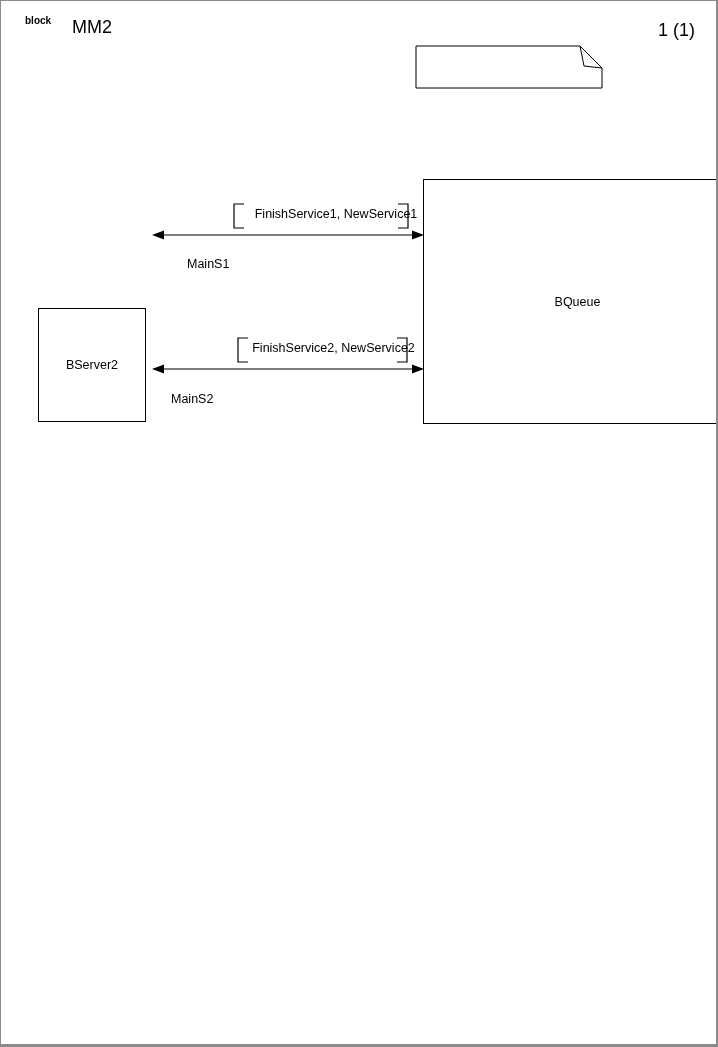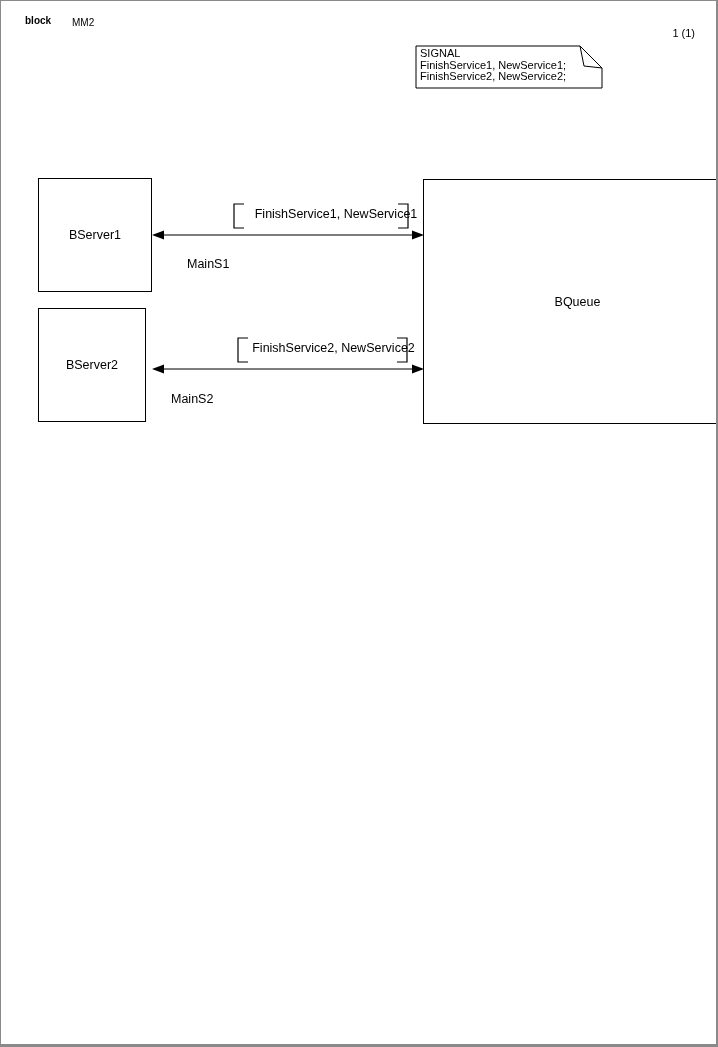--- a/index.html
+++ b/index.html
@@ -6,22 +6,22 @@
   .page {
     position:relative; width:718px; height:1047px; background:#ffffff;
     box-sizing:border-box;
     border-top:1px solid #8a8a8a; border-left:1px solid #8a8a8a;
     border-right:2px solid #8a8a8a; border-bottom:3px solid #8a8a8a;
     font-family:"Liberation Sans", sans-serif; color:#000;
     overflow:hidden;
   }
   .abs { position:absolute; }
   .hdr-kind { left:24px; top:14px; font-size:10px; font-weight:bold; }
-  .hdr-name { left:71px; top:16px; font-size:10px; }
-  .hdr-page { right:21px; top:26px; font-size:11px; }
+  .hdr-name { left:71px; top:16px; font-size:18px; }
+  .hdr-page { right:21px; top:19px; font-size:18px; }
   .canvas { position:absolute; left:0; top:0; width:718px; height:1047px; }
   .block {
     position:absolute; border:1px solid #000; background:#fff;
     display:flex; align-items:center; justify-content:center;
     font-size:12.5px; box-sizing:border-box;
   }
   .b1 { left:37px; top:177px; width:114px; height:114px; }
   .b2 { left:37px; top:307px; width:108px; height:114px; }
   .bq { left:422px; top:178px; width:309px; height:245px; }
   .note-text {
@@ -61,35 +61,27 @@
 
     <g>
       <line x1="153" y1="368" x2="421" y2="368" stroke="#7d7d7d" stroke-width="2"></line>
       <polygon points="151,368 163,363.5 163,372.5" fill="#000000"></polygon>
       <polygon points="423,368 411,363.5 411,372.5" fill="#000000"></polygon>
       <polyline points="247,337 237,337 237,361 247,361" fill="none" stroke="#000000" stroke-width="1.2"></polyline>
       <polyline points="396,337 406,337 406,361 396,361" fill="none" stroke="#000000" stroke-width="1.2"></polyline>
     </g>
   </svg>
 
-  <div class="block b1">
-    <span>BServer1</span>
-  </div>
   <div class="block b2">
     <span>BServer2</span>
   </div>
   <div class="block bq">
     <span>BQueue</span>
   </div>
 
-  <div class="abs note-text">
-    <div>SIGNAL</div>
-    <div>FinishService1, NewService1;</div>
-    <div>FinishService2, NewService2;</div>
-  </div>
 
   <div class="abs ch-label ch1-name">MainS1</div>
   <div class="abs ch-label ch2-name">MainS2</div>
 
   <div class="abs sig-list sig1">FinishService1, NewService1</div>
   <div class="abs sig-list sig2">FinishService2, NewService2</div>
 
 </div>
 
 </body></html>

